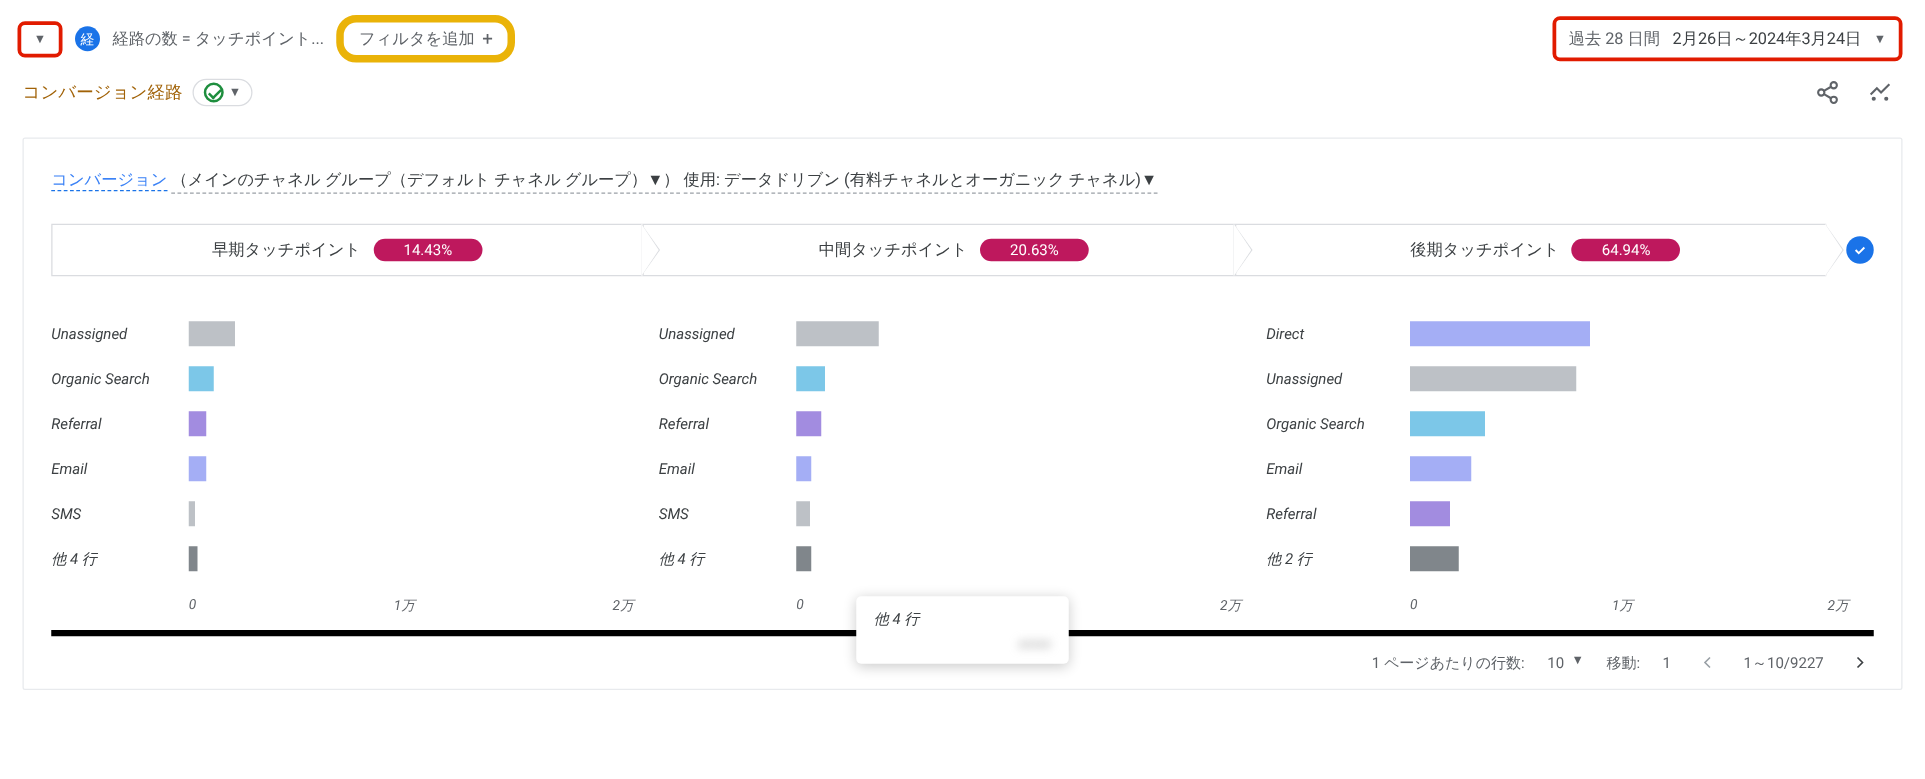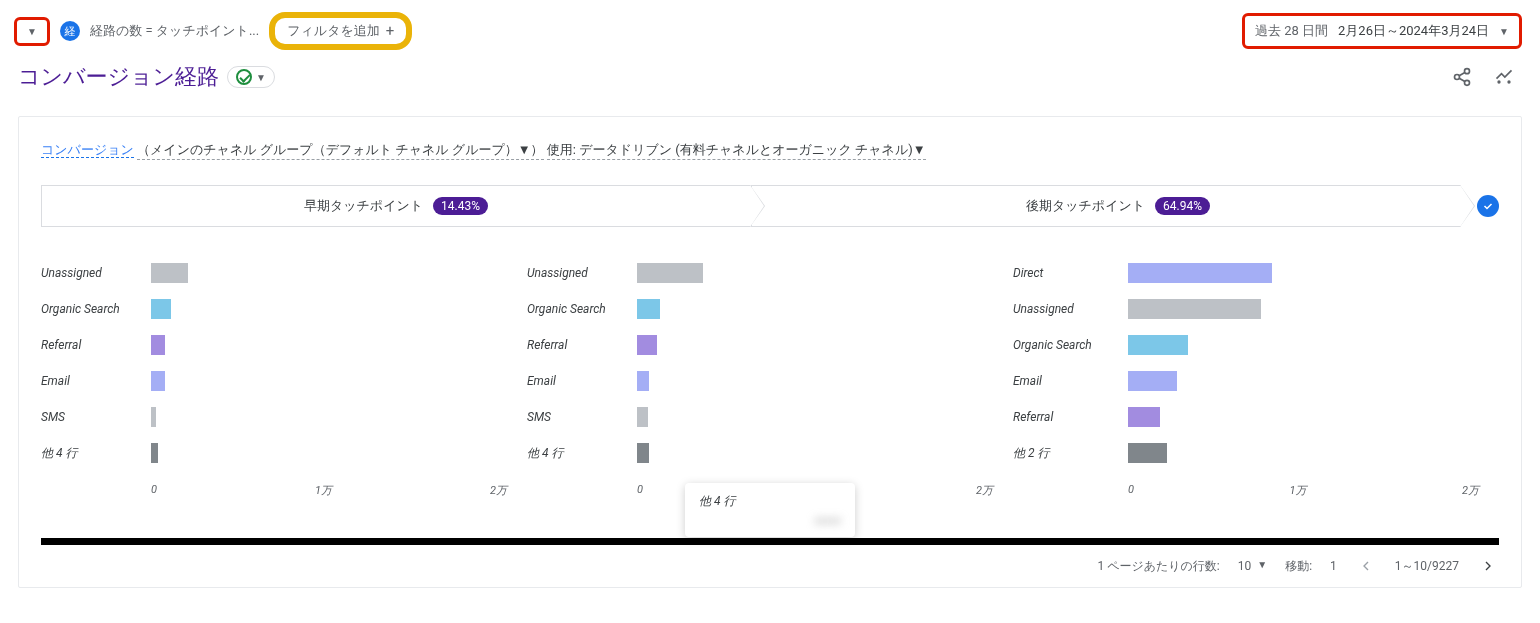--- a/index.html
+++ b/index.html
@@ -7,57 +7,57 @@
   
   .topbar{display:flex;align-items:center;padding:12px 18px 12px 14px;gap:10px;}
   .box-red{border:3px solid #e11b00;border-radius:6px;padding:6px 10px;display:flex;align-items:center;gap:6px;}
   .pill{display:flex;align-items:center;gap:6px;border:6px solid #eab308;border-radius:16px;padding:4px 12px;font-size:13px;color:#5f6368;}
   .circle-badge{width:20px;height:20px;border-radius:10px;background:#1a73e8;color:#fff;display:flex;align-items:center;justify-content:center;font-size:11px;}
   .tri{font-size:10px;color:#5f6368;}
   .spacer{flex:1;}
   .date-box{display:flex;align-items:center;gap:10px;}
   
   .titlebar{display:flex;align-items:center;padding:0 18px;gap:8px;}
-  .title{font-size:22px;color:#4c1d95;}
+  .title{font-size:14px;color:#a16207;}
   .status-chip{display:flex;align-items:center;gap:4px;border:1px solid #dadce0;border-radius:14px;padding:2px 8px;}
   .status-dot{width:16px;height:16px;border-radius:8px;border:2px solid #1e8e3e;position:relative;}
   .status-dot::after{content:"";position:absolute;left:2px;top:3px;width:8px;height:4px;border-left:2px solid #1e8e3e;border-bottom:2px solid #1e8e3e;transform:rotate(-45deg);}
   .title-actions{margin-left:auto;display:flex;gap:18px;padding-right:6px;}
   .icon-btn{width:24px;height:24px;color:#5f6368;display:flex;align-items:center;justify-content:center;cursor:pointer;}
   
   .card{margin:24px 18px 0 18px;border:1px solid #e8eaed;border-radius:2px;padding:24px 22px 0 22px;}
   .control-row{font-size:13px;color:#3c4043;}
   .dotted{border-bottom:1px dashed #9aa0a6;padding-bottom:2px;}
   .link{color:#3b82f6;border-bottom:1px dashed #1a73e8;}
   
   .steps{display:flex;margin-top:26px;gap:0;align-items:center;}
   .step{flex:1;position:relative;height:42px;border:1px solid #dadce0;display:flex;align-items:center;justify-content:center;gap:10px;font-size:13px;color:#3c4043;background:#fff;}
   .step::after{content:"";position:absolute;right:-14px;top:-1px;width:0;height:0;border-top:21px solid transparent;border-bottom:21px solid transparent;border-left:14px solid #fff;z-index:2;}
   .step::before{content:"";position:absolute;right:-15px;top:-1px;width:0;height:0;border-top:21px solid transparent;border-bottom:21px solid transparent;border-left:15px solid #dadce0;z-index:1;}
   .step:last-of-type::after,.step:last-of-type::before{display:none;}
   .step .indent{width:14px;}
-  .badge{background:#4c1d95;color:#fff;border-radius:10px;padding:2px 8px;font-size:12px;}
+  .badge{background:#be185d;color:#fff;border-radius:10px;padding:2px 24px;font-size:12px;}
   .check-circle{width:22px;height:22px;border-radius:11px;background:#1a73e8;margin-left:16px;display:flex;align-items:center;justify-content:center;}
   .check-circle svg{stroke:#fff;}
   
   .charts{display:flex;margin-top:28px;}
   .chart-col{flex:1;position:relative;padding-right:20px;font-style:italic;}
   .row{display:flex;align-items:center;height:36px;}
   .lbl{width:110px;font-size:12px;color:#3c4043;text-align:left;white-space:nowrap;overflow:hidden;}
   .chart-col.c3 .lbl{width:115px;}
   .bar-area{flex:1;position:relative;height:20px;}
   .bar{height:20px;border-radius:0;}
   .axis{display:flex;justify-content:space-between;font-size:11px;color:#5f6368;margin-top:12px;padding:0 0 0 110px;}
   .chart-col.c3 .axis{padding-left:115px;}
   
   .tooltip{position:absolute;left:158px;top:228px;background:#fff;border-radius:4px;box-shadow:0 2px 10px rgba(0,0,0,0.2);padding:10px 14px;font-size:12px;color:#3c4043;z-index:5;width:170px;}
   .tooltip .sub{color:#5f6368;font-size:11px;margin-top:4px;}
   .tooltip .blur{filter:blur(4px);color:#999;text-align:right;font-size:11px;margin-top:4px;}
   
-  .pager{display:flex;align-items:center;justify-content:flex-end;gap:18px;margin-top:40px;padding:10px 0;font-size:12px;color:#5f6368;border-top:7px solid #000000;}
+  .pager{display:flex;align-items:center;justify-content:flex-end;gap:18px;margin-top:12px;padding:10px 0;font-size:12px;color:#5f6368;border-top:5px solid #000000;}
   .pager .sel{display:flex;align-items:flex-start;gap:6px;}
   .chev{width:22px;height:22px;display:flex;align-items:center;justify-content:center;color:#9aa0a6;}
   .chev.active{color:#3c4043;}
   .plus{font-size:15px;color:#5f6368;}
 </style>
 </head>
 <body>
 
 <div class="topbar">
   <div class="box-red">
@@ -112,20 +112,25 @@
     <span class="dotted">使用: データドリブン (有料チャネルとオーガニック チャネル)▼</span>
   </div>
 
   <div class="steps">
     <div class="step">
       <span>早期タッチポイント</span>
       <span class="badge">14.43%</span>
     </div>
     <div class="step">
       <span class="indent"></span>
+      <span>中間タッチポイント</span>
+      <span class="badge">20.63%</span>
+    </div>
+    <div class="step">
+      <span class="indent"></span>
       <span>後期タッチポイント</span>
       <span class="badge">64.94%</span>
     </div>
     <div class="check-circle">
       <svg width="12" height="12" viewBox="0 0 24 24" fill="none" stroke-width="3">
           <polyline points="5 12 10 17 19 8"></polyline>
         </svg>
     </div>
   </div>
 

